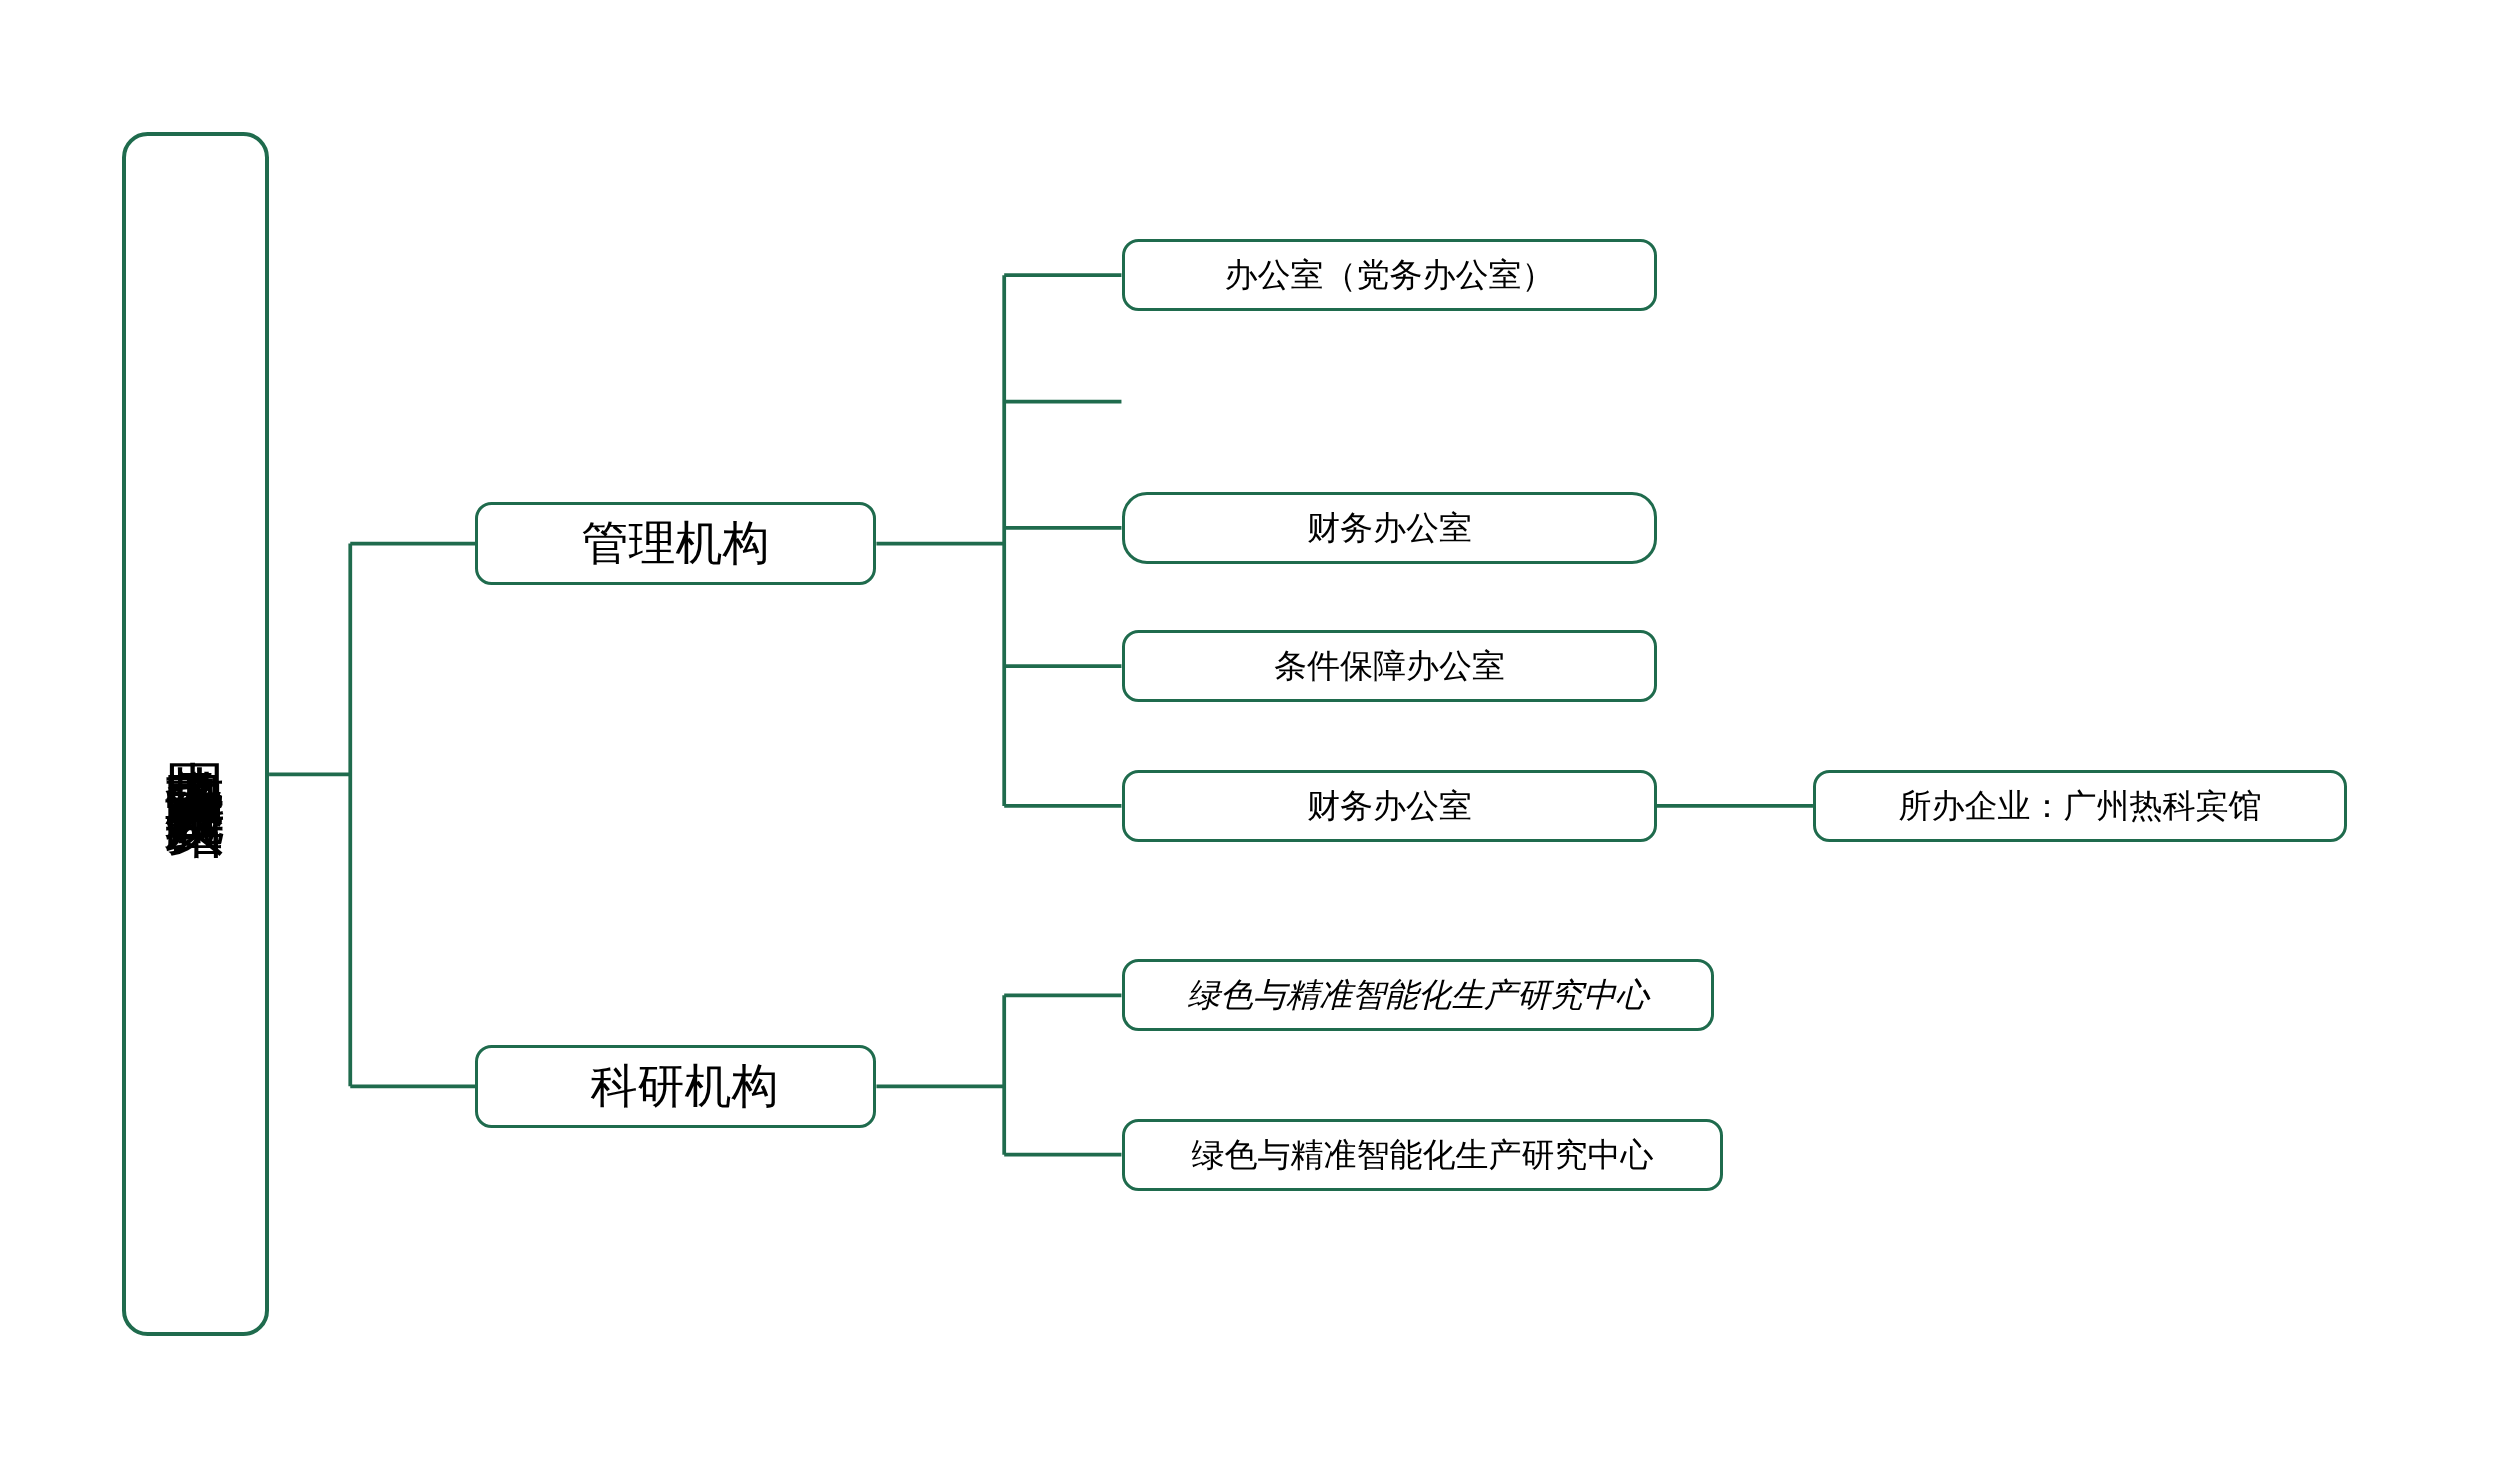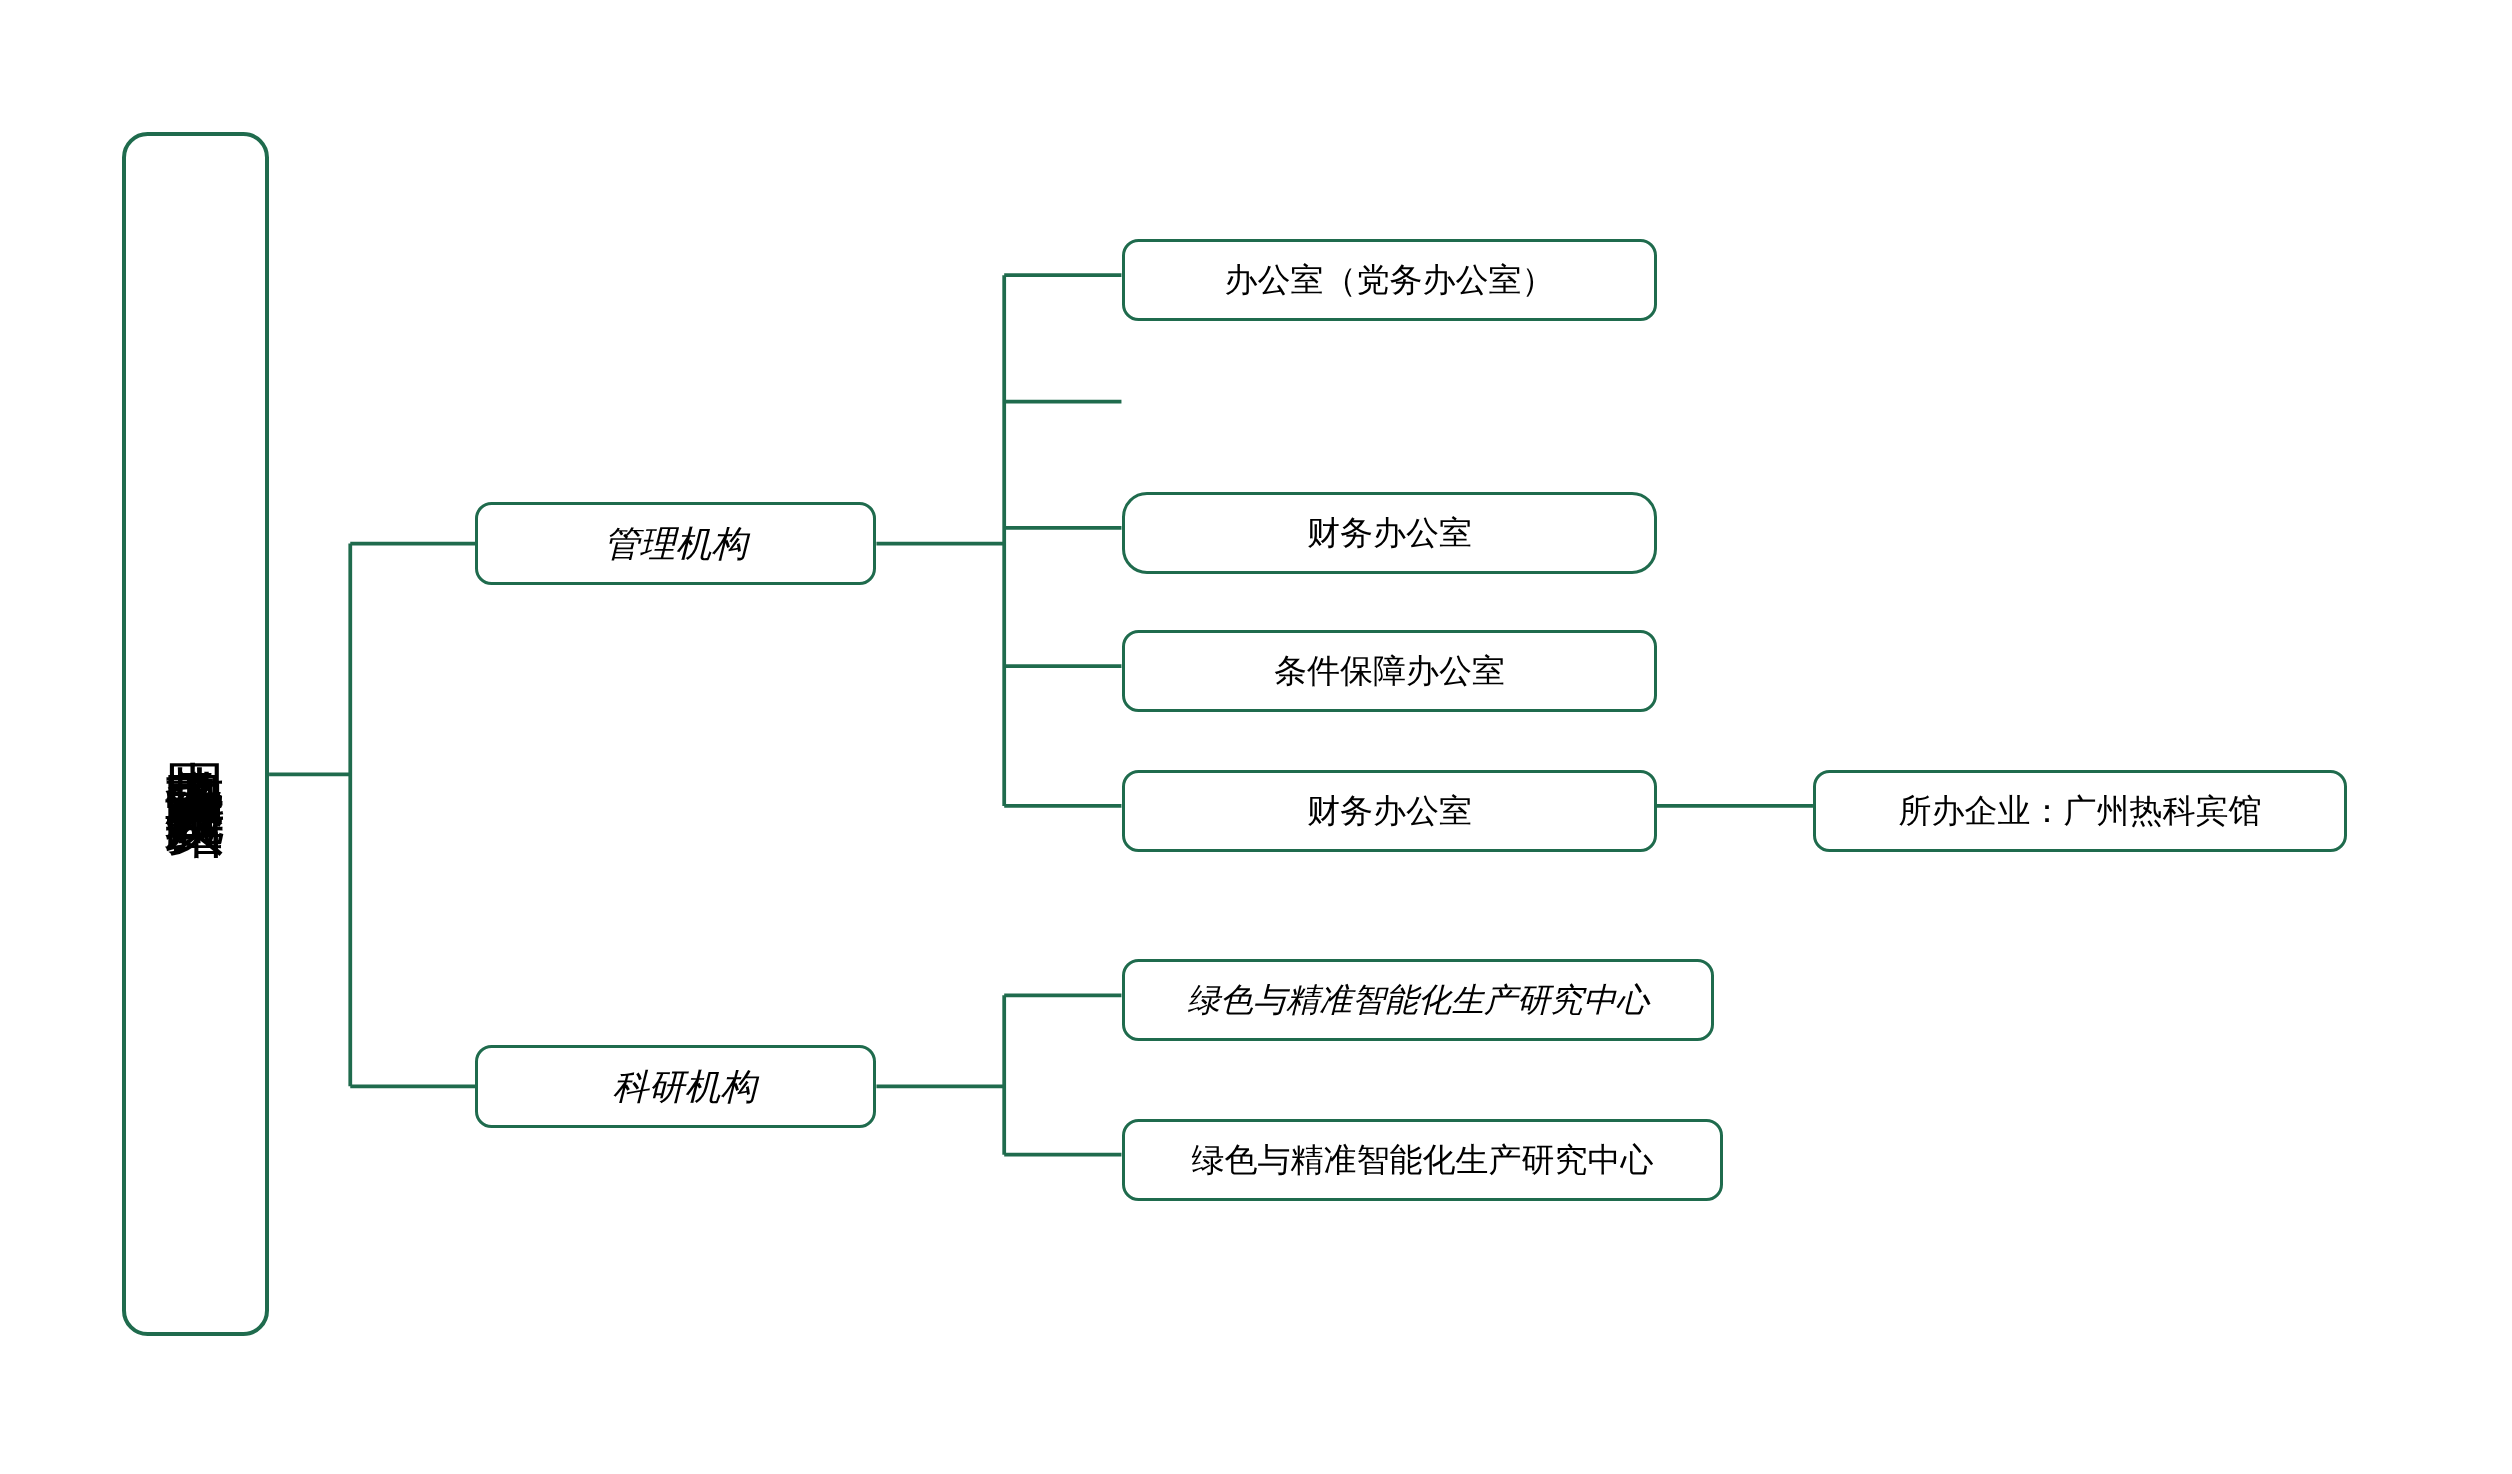--- a/index.html
+++ b/index.html
@@ -61,29 +61,28 @@
     white-space: nowrap;
     font-size: 60px;
     letter-spacing: 3px;
     padding: 0;
   }
 
   
   .level1 {
     width: 401px;
     height: 83px;
-    font-size: 36px;
-    font-style: italic;
+    font-size: 47px;
   }
   #node-management { left: 475px; top: 502px; }
   #node-research   { left: 475px; top: 1045px; padding-left: 18px; }
 
   
   .level2 {
-    height: 82px;
+    height: 72px;
     font-size: 33px;
   }
   #node-office      { left: 1122px; top: 239px;  width: 535px; }
   #node-tech        { left: 1122px; top: 365px;  width: 535px; }
   #node-finance     { left: 1122px; top: 492px;  width: 535px; border-radius: 25px; }
   #node-support     { left: 1122px; top: 630px;  width: 535px; justify-content: center; }
   #node-industry    { left: 1122px; top: 770px; width: 535px; }
   #node-enterprise  { left: 1813px; top: 770px; width: 534px; }
 
   #node-green       { left: 1122px; top: 959px; width: 592px; font-style: italic; }

